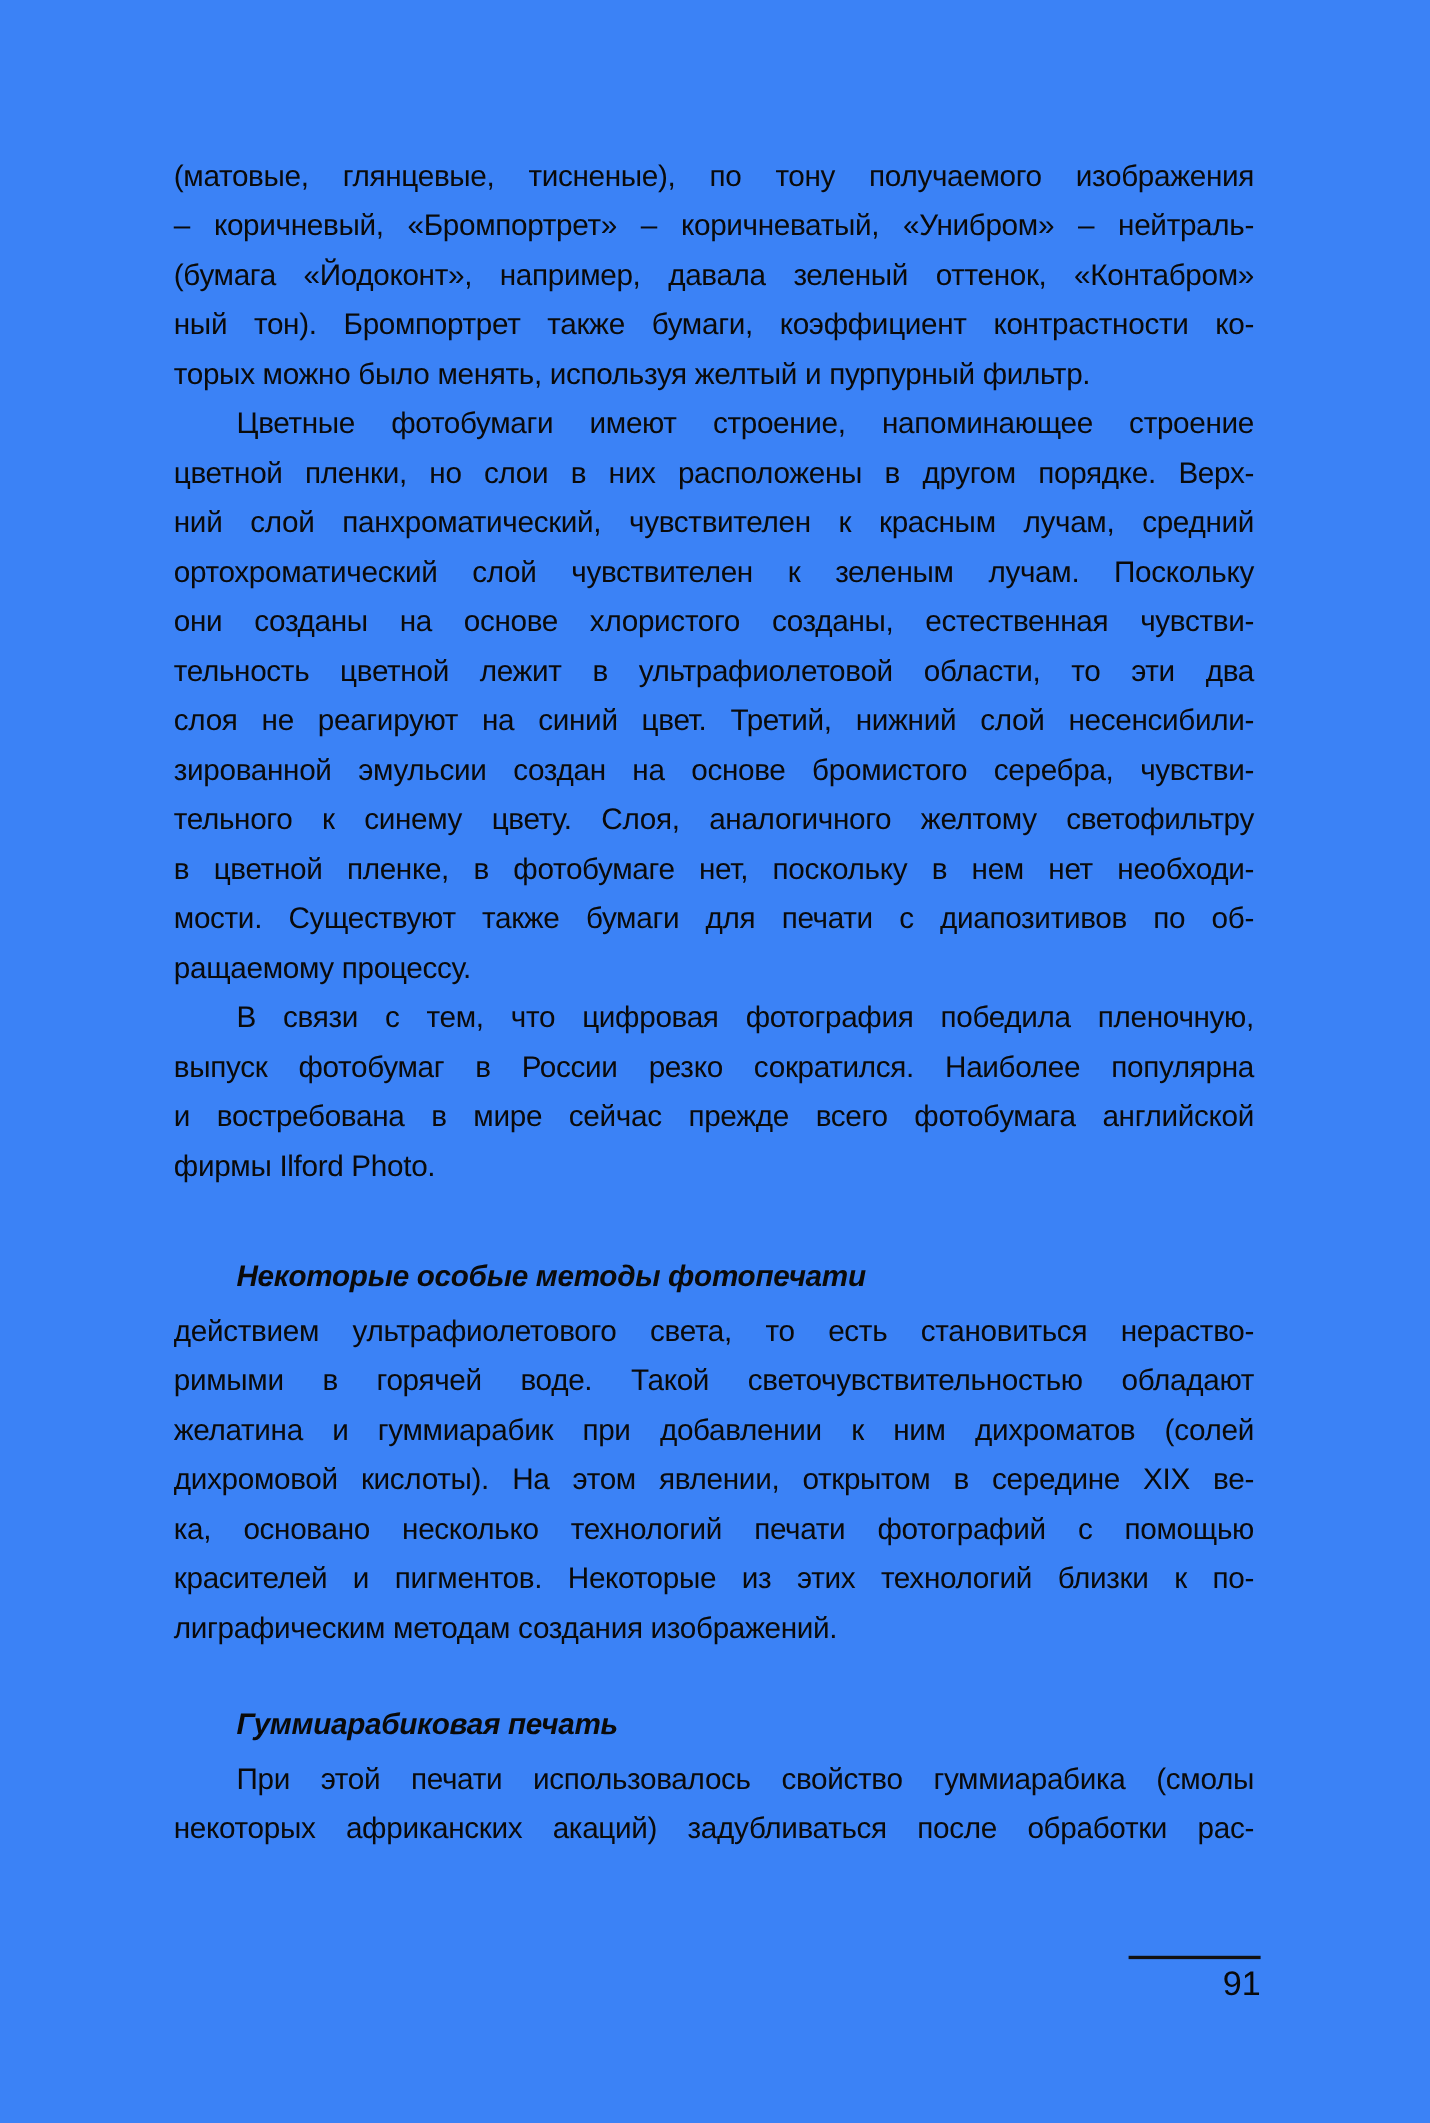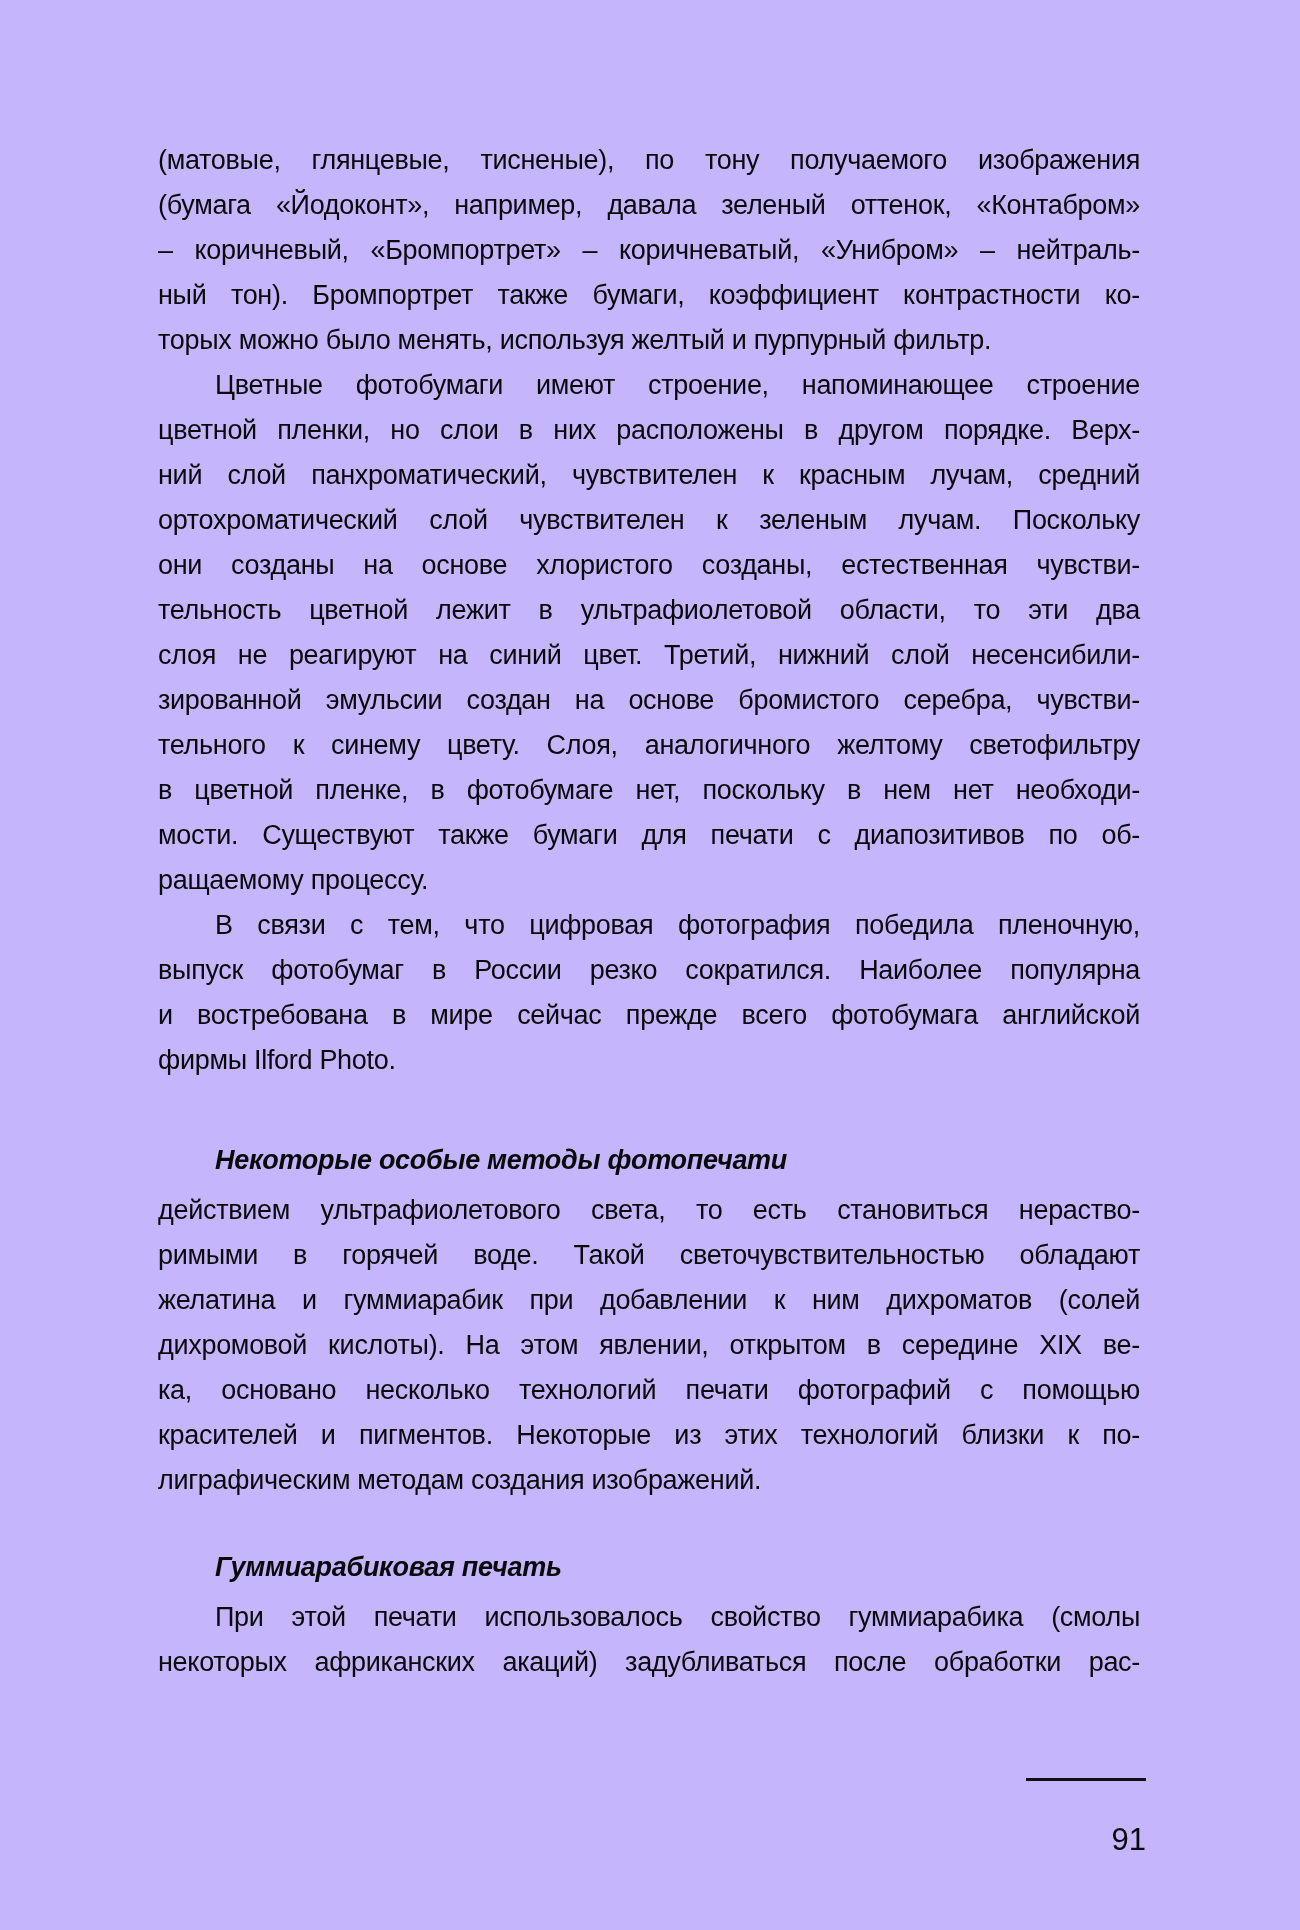--- a/index.html
+++ b/index.html
@@ -4,21 +4,21 @@
 <style>
   html, body {
     margin: 0;
     padding: 0;
     background: #ffffff;
   }
   .page {
     position: relative;
     width: 1300px;
     height: 1930px;
-    background: #c4b5fd;
+    background: #3b82f6;
     color: #000000;
     font-family: "Liberation Sans", sans-serif;
     overflow: hidden;
   }
   .text-col {
     position: absolute;
     left: 158px;
     top: 138px;
     width: 982px;
   }
@@ -62,33 +62,32 @@
   }
   .page-number {
     position: absolute;
     left: 1026px;
     top: 1786px;
     width: 120px;
     text-align: right;
     font-size: 31px;
     line-height: 36px;
     color: #0a0a0a;
-    margin-top: 36px;
   }
 </style>
 </head>
 <body>
 
 <div class="page">
   <div class="text-col">
 
     <div>
       <div class="ln">(матовые, глянцевые, тисненые), по тону получаемого изображения</div>
+      <div class="ln">– коричневый, «Бромпортрет» – коричневатый, «Унибром» – нейтраль-</div>
       <div class="ln">(бумага «Йодоконт», например, давала зеленый оттенок, «Контабром»</div>
-      <div class="ln">– коричневый, «Бромпортрет» – коричневатый, «Унибром» – нейтраль-</div>
       <div class="ln">ный тон). Бромпортрет также бумаги, коэффициент контрастности ко-</div>
       <div class="ln last">торых можно было менять, используя желтый и пурпурный фильтр.</div>
     </div>
 
     <div>
       <div class="ln ind">Цветные фотобумаги имеют строение, напоминающее строение</div>
       <div class="ln">цветной пленки, но слои в них расположены в другом порядке. Верх-</div>
       <div class="ln">ний слой панхроматический, чувствителен к красным лучам, средний</div>
       <div class="ln">ортохроматический слой чувствителен к зеленым лучам. Поскольку</div>
       <div class="ln">они созданы на основе хлористого созданы, естественная чувстви-</div>

